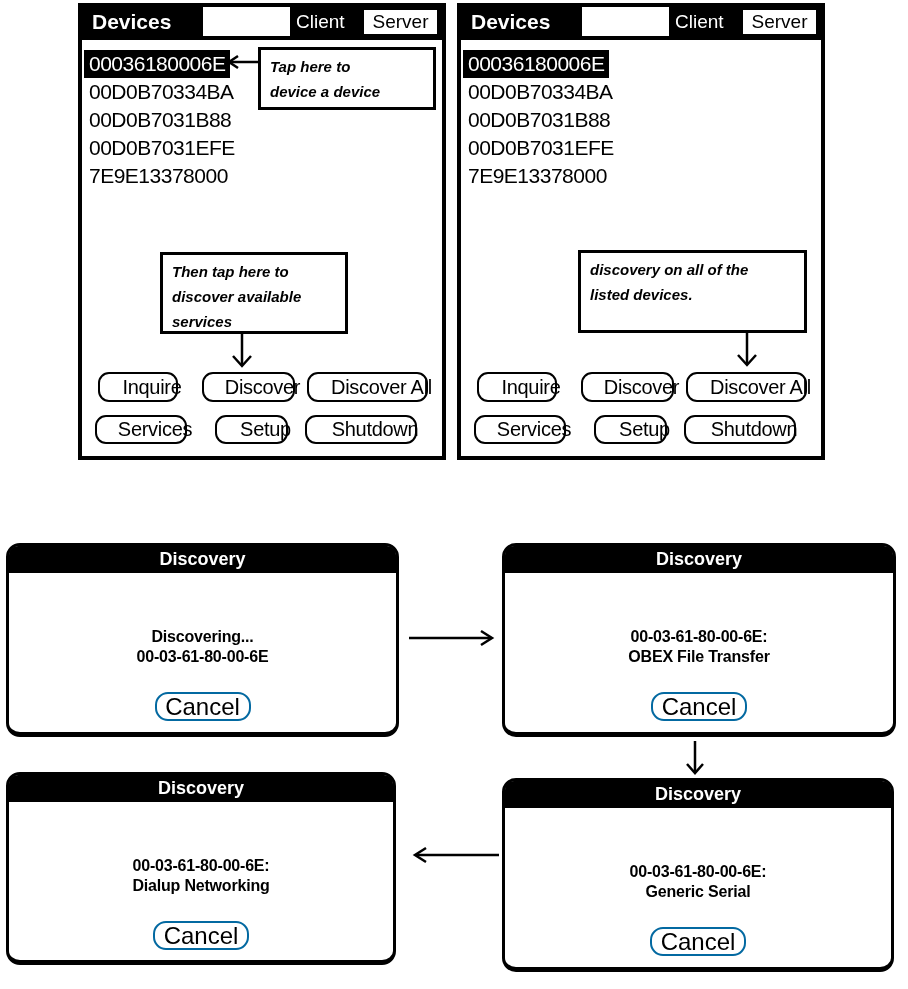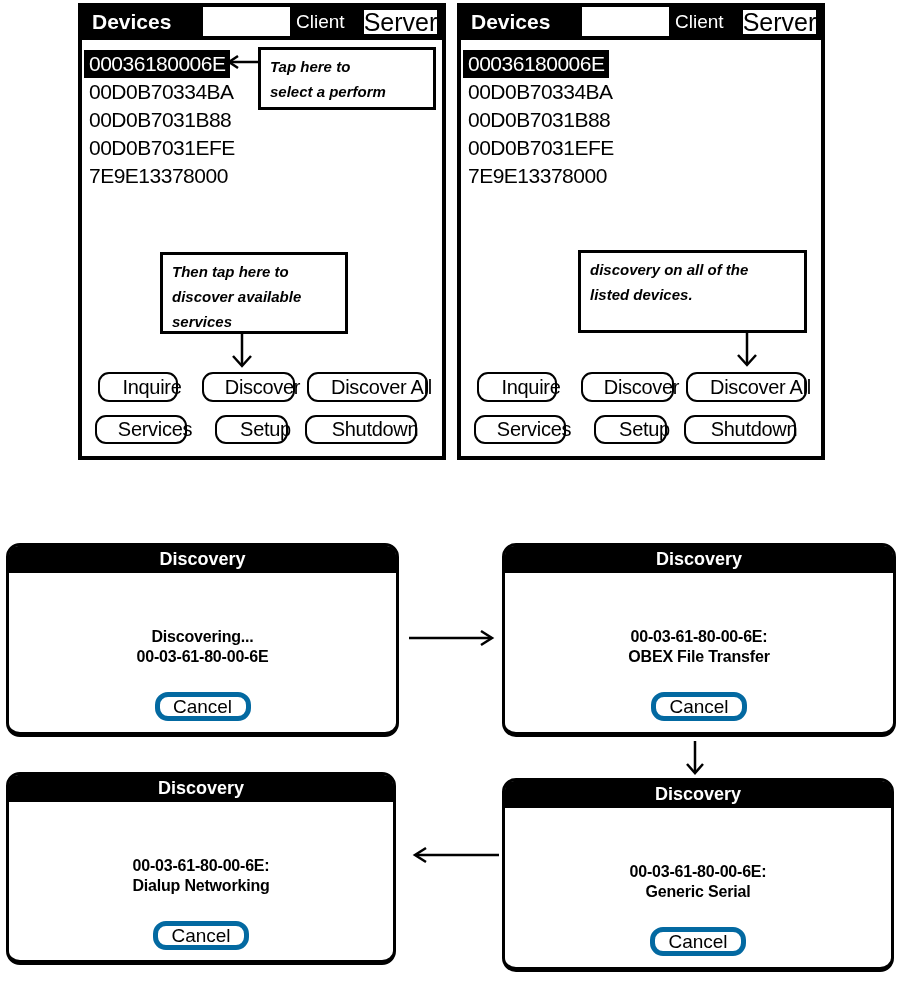--- a/index.html
+++ b/index.html
@@ -6,35 +6,35 @@
   html,body { background:#ffffff; }
   body { font-family:"Liberation Sans", sans-serif; color:#000; }
   #stage { position:relative; width:908px; height:989px; background:#fff; overflow:hidden; }
 
   
   .panel { position:absolute; top:3px; width:368px; height:457px; border:4px solid #000; background:#fff; }
   .hdr { position:absolute; left:0; top:0; width:100%; height:33px; background:#000; }
   .hdr-title { position:absolute; left:10px; top:3px; color:#fff; font-weight:bold; font-size:21px; white-space:nowrap; }
   .hdr-notch { position:absolute; left:121px; top:0; width:87px; height:29px; background:#fff; }
   .hdr-client { position:absolute; left:214px; top:4px; color:#fff; font-size:19px; white-space:nowrap; }
-  .hdr-server { position:absolute; left:280px; top:1px; width:77px; height:28px; background:#fff; border:2px solid #000; color:#000; font-size:25px; display:flex; align-items:center; justify-content:center; }
+  .hdr-server { position:absolute; left:280px; top:1px; width:77px; height:28px; background:#fff; border:2px solid #000; color:#000; font-size:19px; display:flex; align-items:center; justify-content:center; }
   .dev-item { position:absolute; left:2px; height:28px; line-height:28px; font-size:21px; letter-spacing:-0.5px; padding:0 5px; white-space:nowrap; }
   .dev-item.sel { background:#000; color:#fff; }
   .callout { position:absolute; border:3px solid #000; background:#fff; font-style:italic; font-weight:bold; font-size:15px; line-height:25px; padding:4px 9px; }
   .c-line { white-space:nowrap; }
   .pbtn { position:absolute; height:30px; border:2px solid #000; border-radius:11px; background:#fff; font-size:20px; letter-spacing:-0.3px; display:flex; align-items:center; justify-content:center; white-space:nowrap; cursor:pointer;padding-left:28px; }
   .arrow { position:absolute; }
 
   
   .dlg { position:absolute; border:3px solid #000; border-bottom-width:5px; border-radius:14px; background:#fff; }
   .dlg-title { height:29px; background:#000; border-radius:9px 9px 0 0; border-bottom:2px solid #fff; color:#fff; font-weight:bold; font-size:18px; display:flex; align-items:center; justify-content:center; }
   .dlg-body { text-align:center; }
   .dlg-line { font-weight:bold; font-size:16px; line-height:20px; letter-spacing:-0.2px; white-space:nowrap; }
   .dlg-line.first { margin-top:52px; }
-  .cancel-btn { width:96px; height:29px; border:5px solid #0369a1; border-radius:13px; background:#fff; font-size:19px; display:flex; align-items:center; justify-content:center; margin:25px auto 0; cursor:pointer; }
+  .cancel-btn { width:96px; height:29px; border:2px solid #0369a1; border-radius:13px; background:#fff; font-size:24px; display:flex; align-items:center; justify-content:center; margin:25px auto 0; cursor:pointer; }
 </style>
 </head>
 <body>
 
 <div id="stage">
 
   <div class="panel" style="left:78px;">
     <div class="hdr">
       <span class="hdr-title">Devices</span>
       <span class="hdr-notch"></span>
@@ -42,21 +42,21 @@
       <span class="hdr-server">Server</span>
     </div>
     <div class="dev-item sel" style="top:43px;">00036180006E</div>
     <div class="dev-item" style="top:71px;">00D0B70334BA</div>
     <div class="dev-item" style="top:99px;">00D0B7031B88</div>
     <div class="dev-item" style="top:127px;">00D0B7031EFE</div>
     <div class="dev-item" style="top:155px;">7E9E13378000</div>
 
     <div class="callout" style="left:176px; top:40px; width:178px; height:63px;">
       <div class="c-line">Tap here to</div>
-      <div class="c-line">select a perform</div>
+      <div class="c-line">device a device</div>
     </div>
     <svg class="arrow" style="left:144px; top:47px;" width="34" height="16">
       <line x1="33" y1="8" x2="3" y2="8" stroke="#000" stroke-width="2.5"></line>
       <polyline points="12,2 3,8 12,14" fill="none" stroke="#000" stroke-width="2.5"></polyline>
     </svg>
 
     <div class="callout" style="left:78px; top:245px; width:188px; height:82px;">
       <div class="c-line">Then tap here to</div>
       <div class="c-line">discover available</div>
       <div class="c-line">services</div>

